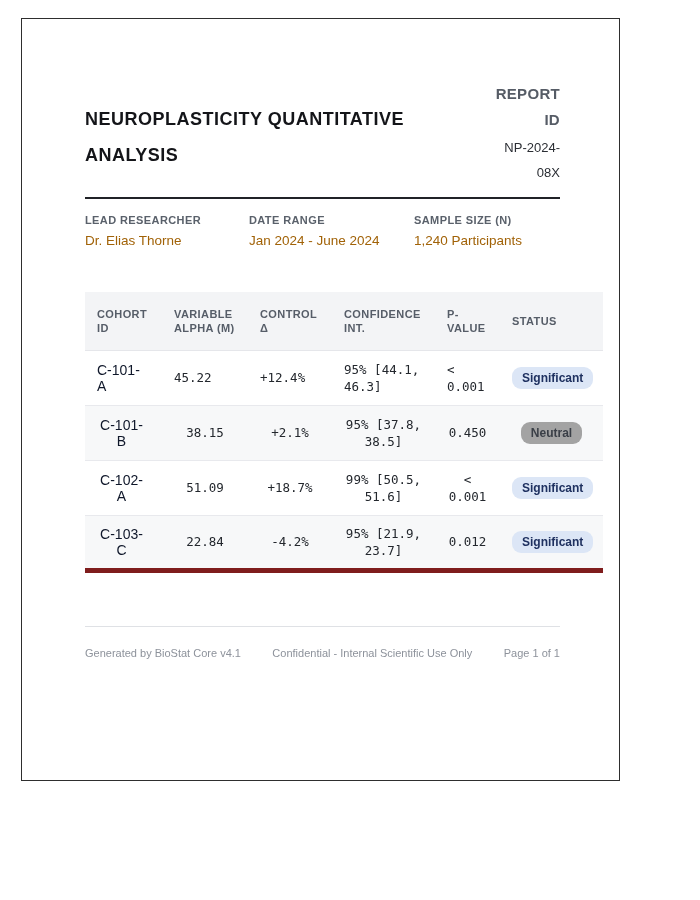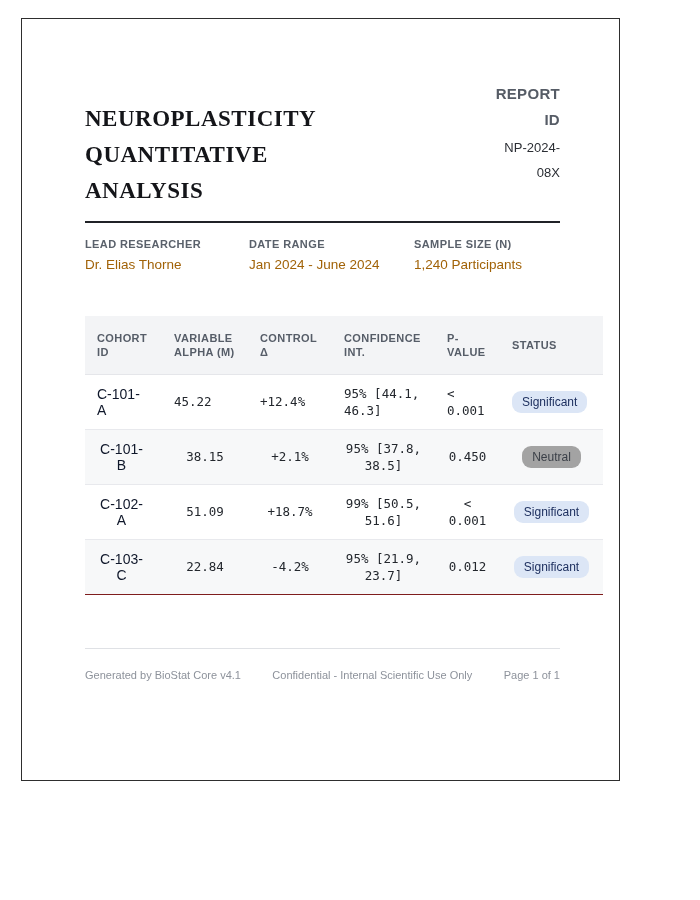--- a/index.html
+++ b/index.html
@@ -20,28 +20,27 @@
     padding: 62px 0 0 63px;
     width: 475px;
   }
   .header-row {
     display: flex;
     justify-content: space-between;
     align-items: flex-start;
   }
   .title {
     margin: 20px 0 0 0;
-    font-size: 23px;
+    font-size: 18px;
     line-height: 36px;
     letter-spacing: 0.5px;
     font-weight: 700;
     color: #141519;
     white-space: pre-line;
     max-width: 400px;
-    font-family: Liberation Serif, serif;
   }
   .report-id { width: 70px; text-align: right; }
   .rid-label {
     font-size: 15px; font-weight: 700;
     line-height: 26px; letter-spacing: 0.3px;
     color: #565c66;
   }
   .rid-value {
     margin-top: 2px;
     font-size: 13px; line-height: 25px;
@@ -73,31 +72,31 @@
     border-bottom: 1px solid #e5e6ea;
   }
   td {
     padding: 8px 12px; height: 55px;
     box-sizing: border-box;
     vertical-align: middle;
     line-height: 16px;
   }
   tbody tr:nth-child(even) { background: #f7f8f9; }
   tbody tr + tr td { border-top: 1px solid #e8e9ed; text-align: center; }
-  tbody tr:last-child td { border-bottom: 1px solid #7f1d1d; }
+  tbody tr:last-child td { border-bottom: 5px solid #7f1d1d; }
   .cell-id { font-size: 14px; color: #0f172a; padding-right: 16px; }
   .cell-num {
     font-family: "DejaVu Sans Mono", monospace;
     font-size: 12.5px; line-height: 17px; color: #23272d;
   }
   .badge {
     display: inline-block;
     padding: 4px 10px;
     border-radius: 9px;
-    font-size: 12px; font-weight: 400; line-height: 14px;
+    font-size: 12px; font-weight: 700; line-height: 14px;
   }
   .footer-divider { margin-top: 53px; border-top: 1px solid #dfe1e5; width: 475px; }
   .footer {
     display: flex;
     justify-content: space-between;
     margin-top: 20px;
     width: 475px;
     font-size: 11px;
     color: #8d929b;
   }

